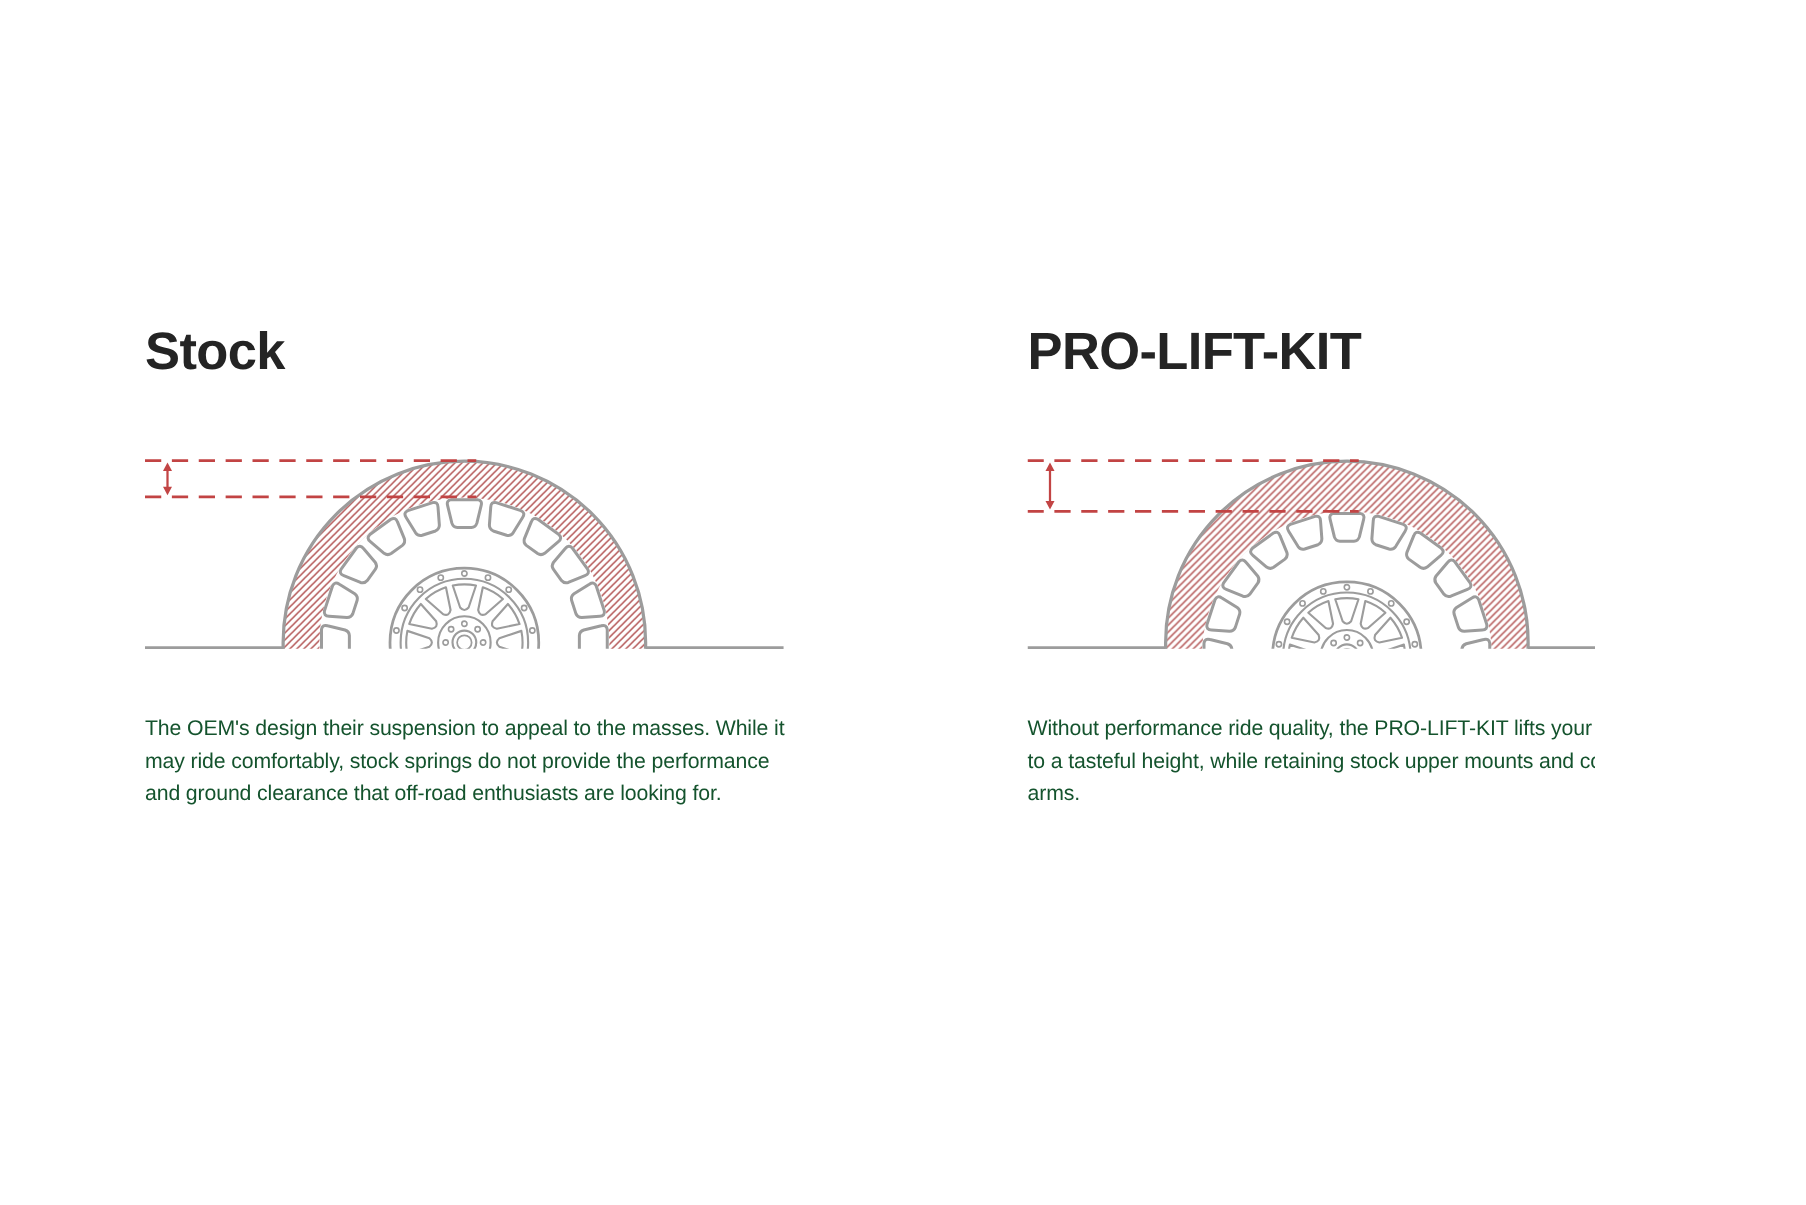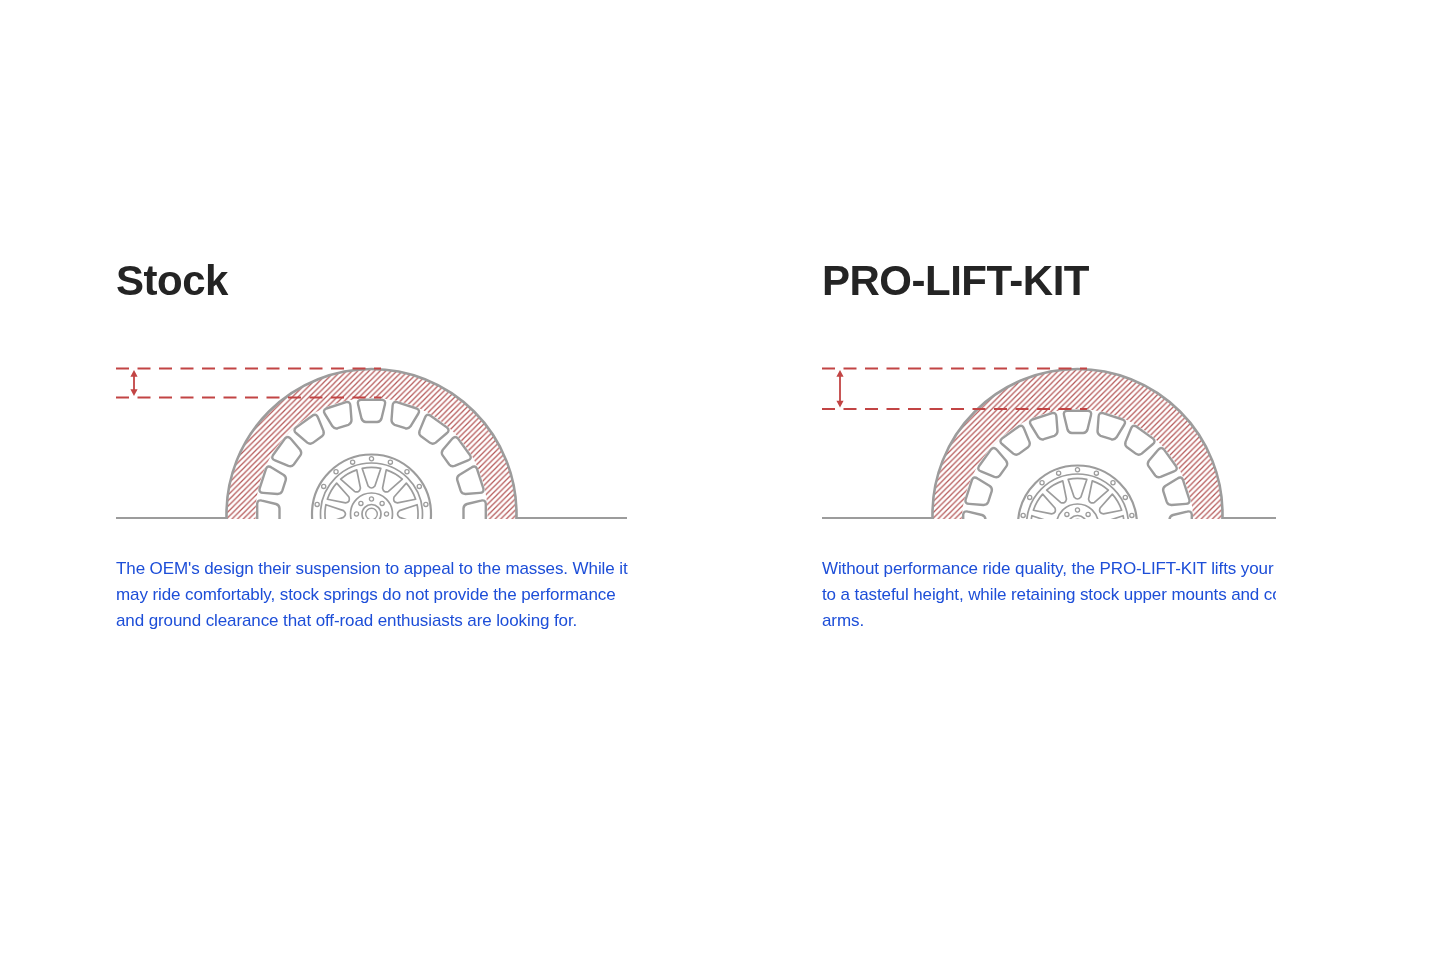--- a/index.html
+++ b/index.html
@@ -10,23 +10,23 @@
   .column { position:absolute; top:258px; width:515px; }
   .column.col-0 { left:116px; }
   .column.col-1 { left:822px; }
   .column h2 {
     position:absolute; top:0; left:0; margin:0;
     font-size:42px; line-height:46px; font-weight:700;
     letter-spacing:-0.5px; color:#242424; white-space:nowrap;
   }
   svg.diagram { position:absolute; top:97px; left:0; display:block; }
   .column p {
-    position:absolute; top:298px; left:0; margin:0;
+    position:absolute; top:312px; left:0; margin:0;
     width:515px; font-size:17px; line-height:26px;
-    letter-spacing:-0.1px; color:#1d4ed8;
+    letter-spacing:-0.1px; color:#14532d;
   }
 </style>
 </head>
 <body>
 
 <div class="page">
 
   <div class="column col-0">
     <h2>Stock</h2>
     <svg class="diagram" width="511" height="166" viewBox="0 0 511 166">

